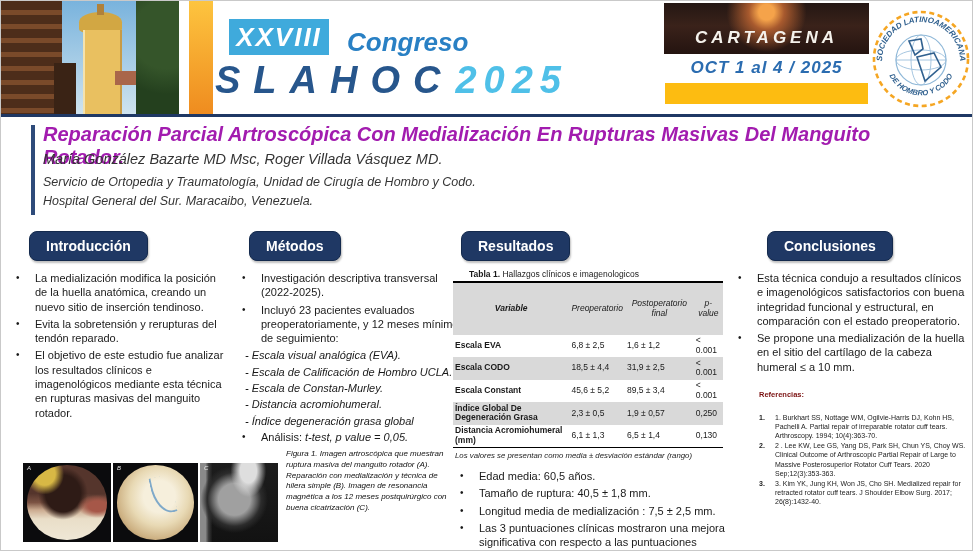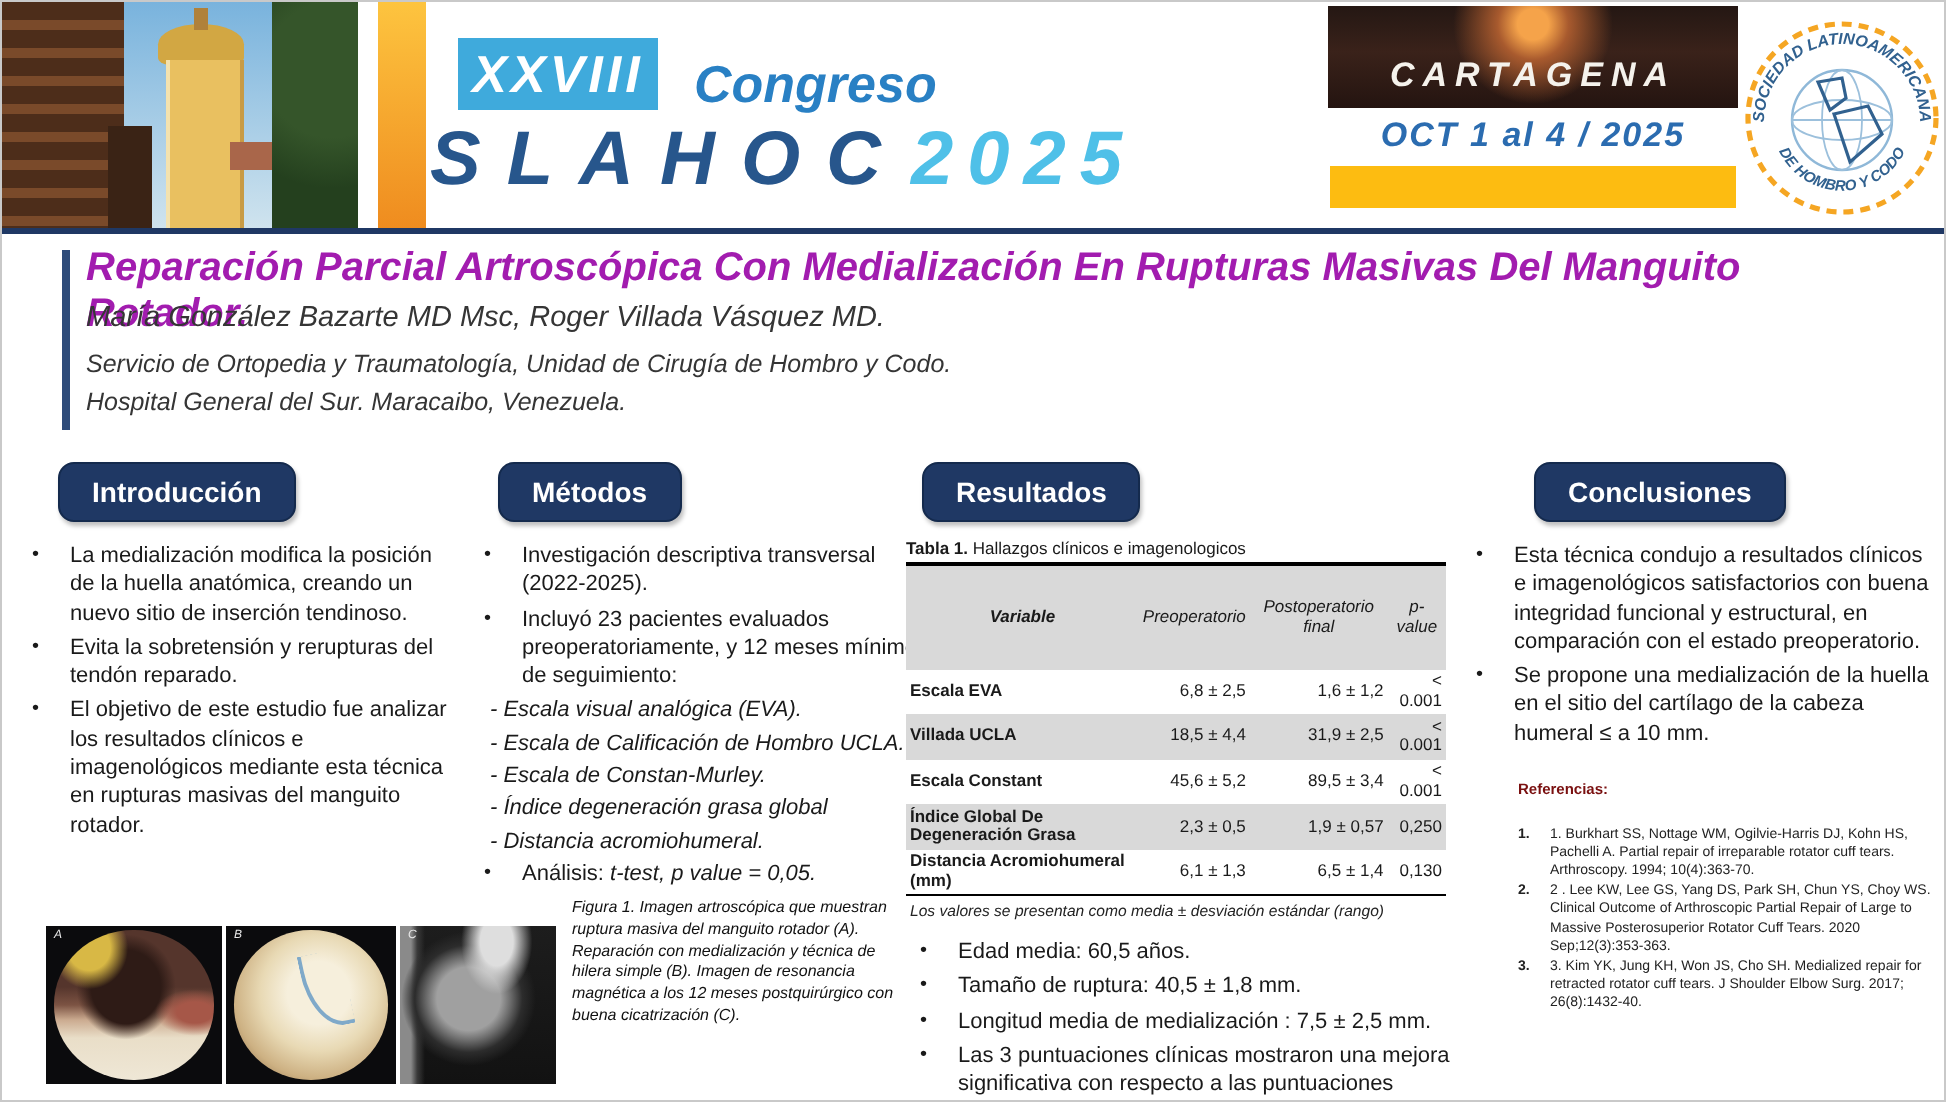--- a/index.html
+++ b/index.html
@@ -54,27 +54,27 @@
       padding:6px 16px;border-radius:8px;border:1px solid #142a4d;box-shadow:1px 2px 2px rgba(0,0,0,.25);}
   .hm1{margin-left:20px;} .hm2{margin-left:14px;} .hm3{margin-left:8px;} .hm4{margin-left:36px;}
   ul.bullets{list-style:none;margin:10px 0 0 0;padding:0;font-size:11px;line-height:1.3;}
   ul.bullets li{position:relative;padding-left:26px;margin-bottom:3px;}
   ul.bullets li::before{content:"\2022";position:absolute;left:7px;top:0;font-size:10px;}
   .scales{font-size:11px;line-height:1.3;margin:1px 0 0 10px;font-style:italic;}
   .scales div{margin-bottom:2px;}
   .it{font-style:italic;}
 
   
-  .tbl-cap{font-size:8.5px;margin:8px 0 2px 0;}
+  .tbl-cap{font-size:8.5px;margin:8px 0 2px 16px;}
   .tbl-cap b{font-weight:800;}
   table.res{border-collapse:collapse;width:270px;font-size:8.5px;line-height:1.15;
       border-top:2px solid #000;border-bottom:1.5px solid #000;}
   table.res th{font-style:italic;background:#d9d9d9;font-weight:400;padding:16px 2px;text-align:center;}
   table.res th:first-child{font-weight:800;}
-  table.res td{padding:1.5px 2px;text-align:right;}
+  table.res td{padding:1.5px 2px;text-align:left;}
   table.res td:first-child{font-weight:800;text-align:left;}
   tr.shade td{background:#d9d9d9;}
   .tbl-note{font-size:7.8px;font-style:italic;margin:3px 0 0 2px;color:#222;}
   .res-bullets{margin-top:9px !important;}
 
   
   .refs{margin:16px 0 0 28px;width:208px;}
   .refs-head{font-size:7.5px;font-weight:800;color:#7a1010;margin-bottom:14px;}
   .ref-row{display:flex;font-size:7px;line-height:1.3;margin-bottom:1px;color:#222;}
   .ref-num{width:16px;flex:0 0 16px;font-weight:700;}
@@ -173,22 +173,22 @@
   <div class="col col2">
     <div class="sec-head hm2">Métodos</div>
     <ul class="bullets">
       <li>Investigación descriptiva transversal (2022-2025).</li>
       <li>Incluyó 23 pacientes evaluados preoperatoriamente, y 12 meses mínimo de seguimiento:</li>
     </ul>
     <div class="scales">
       <div>- Escala visual analógica (EVA).</div>
       <div>- Escala de Calificación de Hombro UCLA.</div>
       <div>- Escala de Constan-Murley.</div>
+      <div>- Distancia acromiohumeral.</div>
       <div>- Índice degeneración grasa global</div>
-      <div>- Distancia acromiohumeral.</div>
     </div>
     <ul class="bullets" style="margin-top:2px;">
       <li><span>Análisis: </span><span class="it">t-test, p value = 0,05.</span></li>
     </ul>
   </div>
 
   <div class="col col3">
     <div class="sec-head hm3">Resultados</div>
     <div class="tbl-cap"><b>Tabla 1.</b><span> Hallazgos clínicos e imagenologicos</span></div>
     <table class="res">
@@ -201,21 +201,21 @@
         </tr>
       </thead>
       <tbody>
         <tr>
           <td>Escala EVA</td>
           <td>6,8 ± 2,5</td>
           <td>1,6 ± 1,2</td>
           <td>&lt; 0.001</td>
         </tr>
         <tr class="shade">
-          <td>Villada UCLA</td>
+          <td>Escala CODO</td>
           <td>18,5 ± 4,4</td>
           <td>31,9 ± 2,5</td>
           <td>&lt; 0.001</td>
         </tr>
         <tr>
           <td>Escala Constant</td>
           <td>45,6 ± 5,2</td>
           <td>89,5 ± 3,4</td>
           <td>&lt; 0.001</td>
         </tr>

